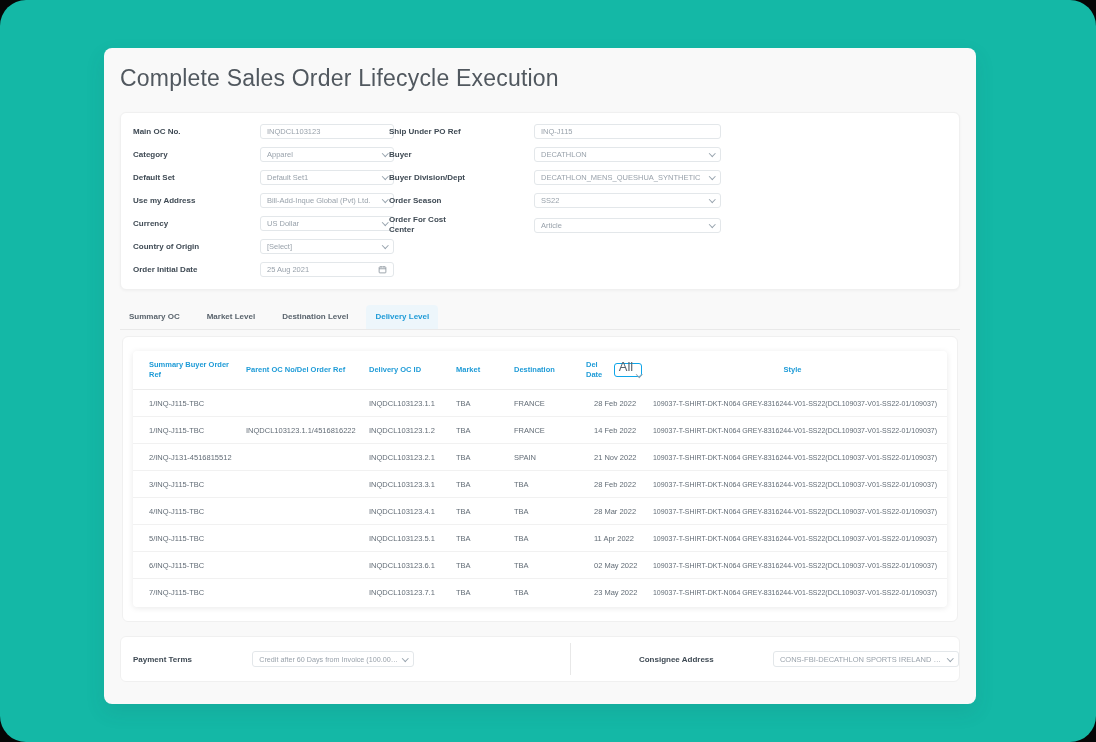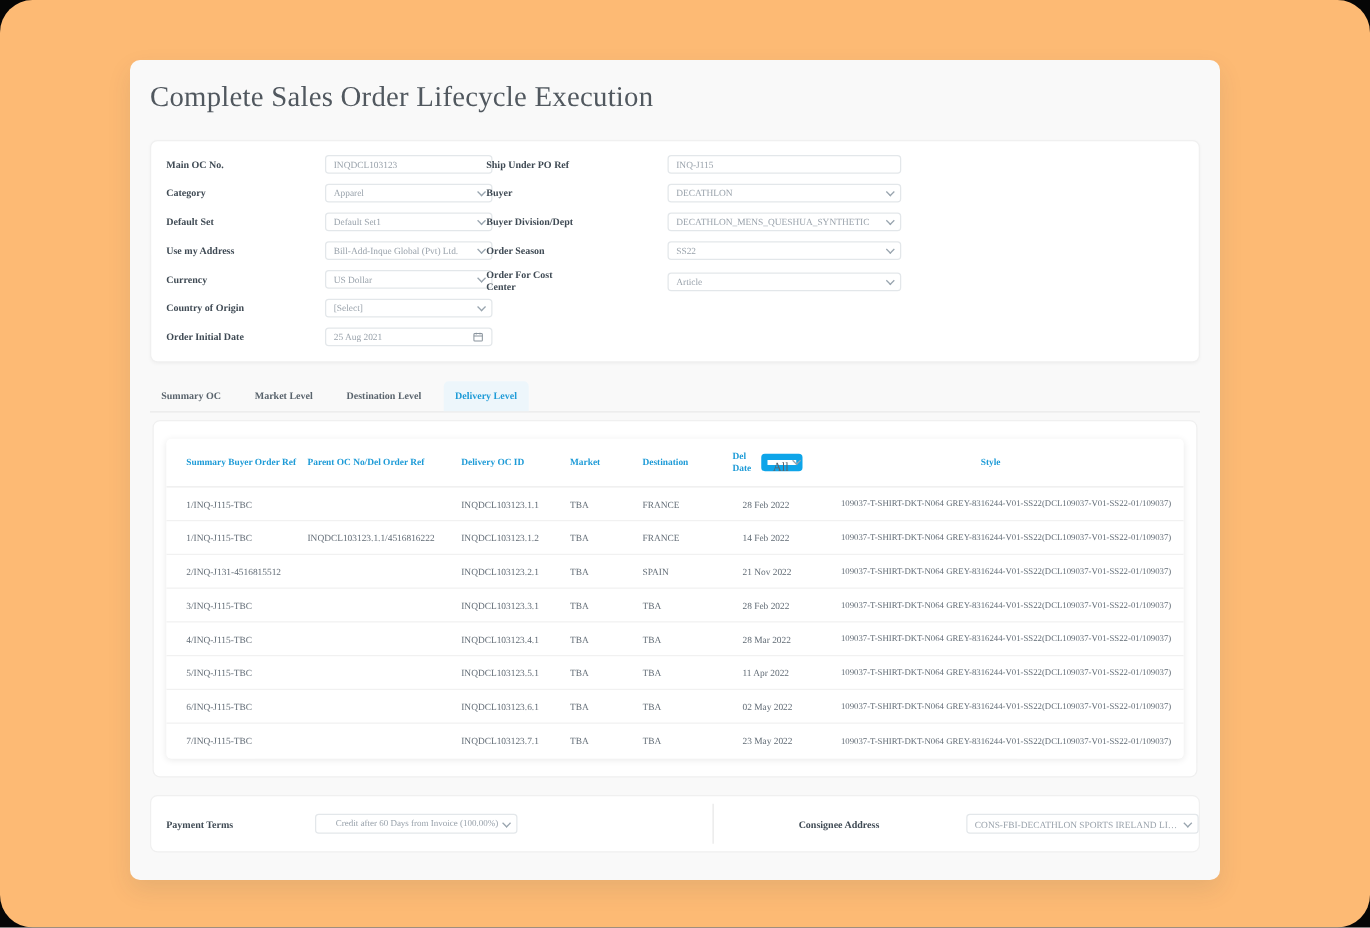--- a/index.html
+++ b/index.html
@@ -5,24 +5,23 @@
   * { box-sizing: border-box; margin: 0; padding: 0; }
   html,body { width:1096px; height:742px; }
   body {
     font-family: "Liberation Sans", "DejaVu Sans", sans-serif;
     background:#060606;
     position:relative;
     overflow:hidden;
   }
   .page {
     position:absolute; inset:0;
-    background:#fdba74;
+    background:#14b8a6;
     border-radius:26px;
     overflow:hidden;
-    font-family:Liberation Serif, serif;
   }
   .main-card {
     position:absolute; left:104px; top:48px; width:872px; height:656px;
     background:#f9f9f9;
     border-radius:8px;
     box-shadow:0 8px 20px rgba(40,70,80,0.10);
   }
   .page-title {
     position:absolute; left:16px; top:17px;
     font-size:23px; font-weight:400; color:#51585f; letter-spacing:0.2px;
@@ -88,23 +87,23 @@
   }
   .thead { height:39px; border-bottom:1px solid #ececec; }
   .th {
     font-size:7.5px; font-weight:700; color:#1e9bd7; line-height:1.3;
     padding-right:6px;
   }
   .th.style-h { text-align:center; padding-right:0; }
   .th.deldate { display:flex; align-items:center; }
   .mini-select {
     margin-left:4px; height:14px; min-width:26px; padding:0 4px;
-    border:5px solid #0ea5e9; border-radius:3px; background:#fff;
-    display:flex; align-items:flex-start;
-    font-size:10px; font-weight:400; color:#5a646d;
+    border:1px solid #0ea5e9; border-radius:3px; background:#fff;
+    display:flex; align-items:flex-end;
+    font-size:13px; font-weight:400; color:#5a646d;
   }
   .trow { height:27px; border-bottom:1px solid #f1f1f1; }
   .trow:last-child { border-bottom:none; }
   .td {
     font-size:7.5px; color:#626c76; white-space:nowrap;
     overflow:hidden; padding-right:6px;
   }
   .td.style-c { font-size:7px; text-align:right; padding-right:0; overflow:visible; }
   .td.date-c { padding-left:8px; }
   

